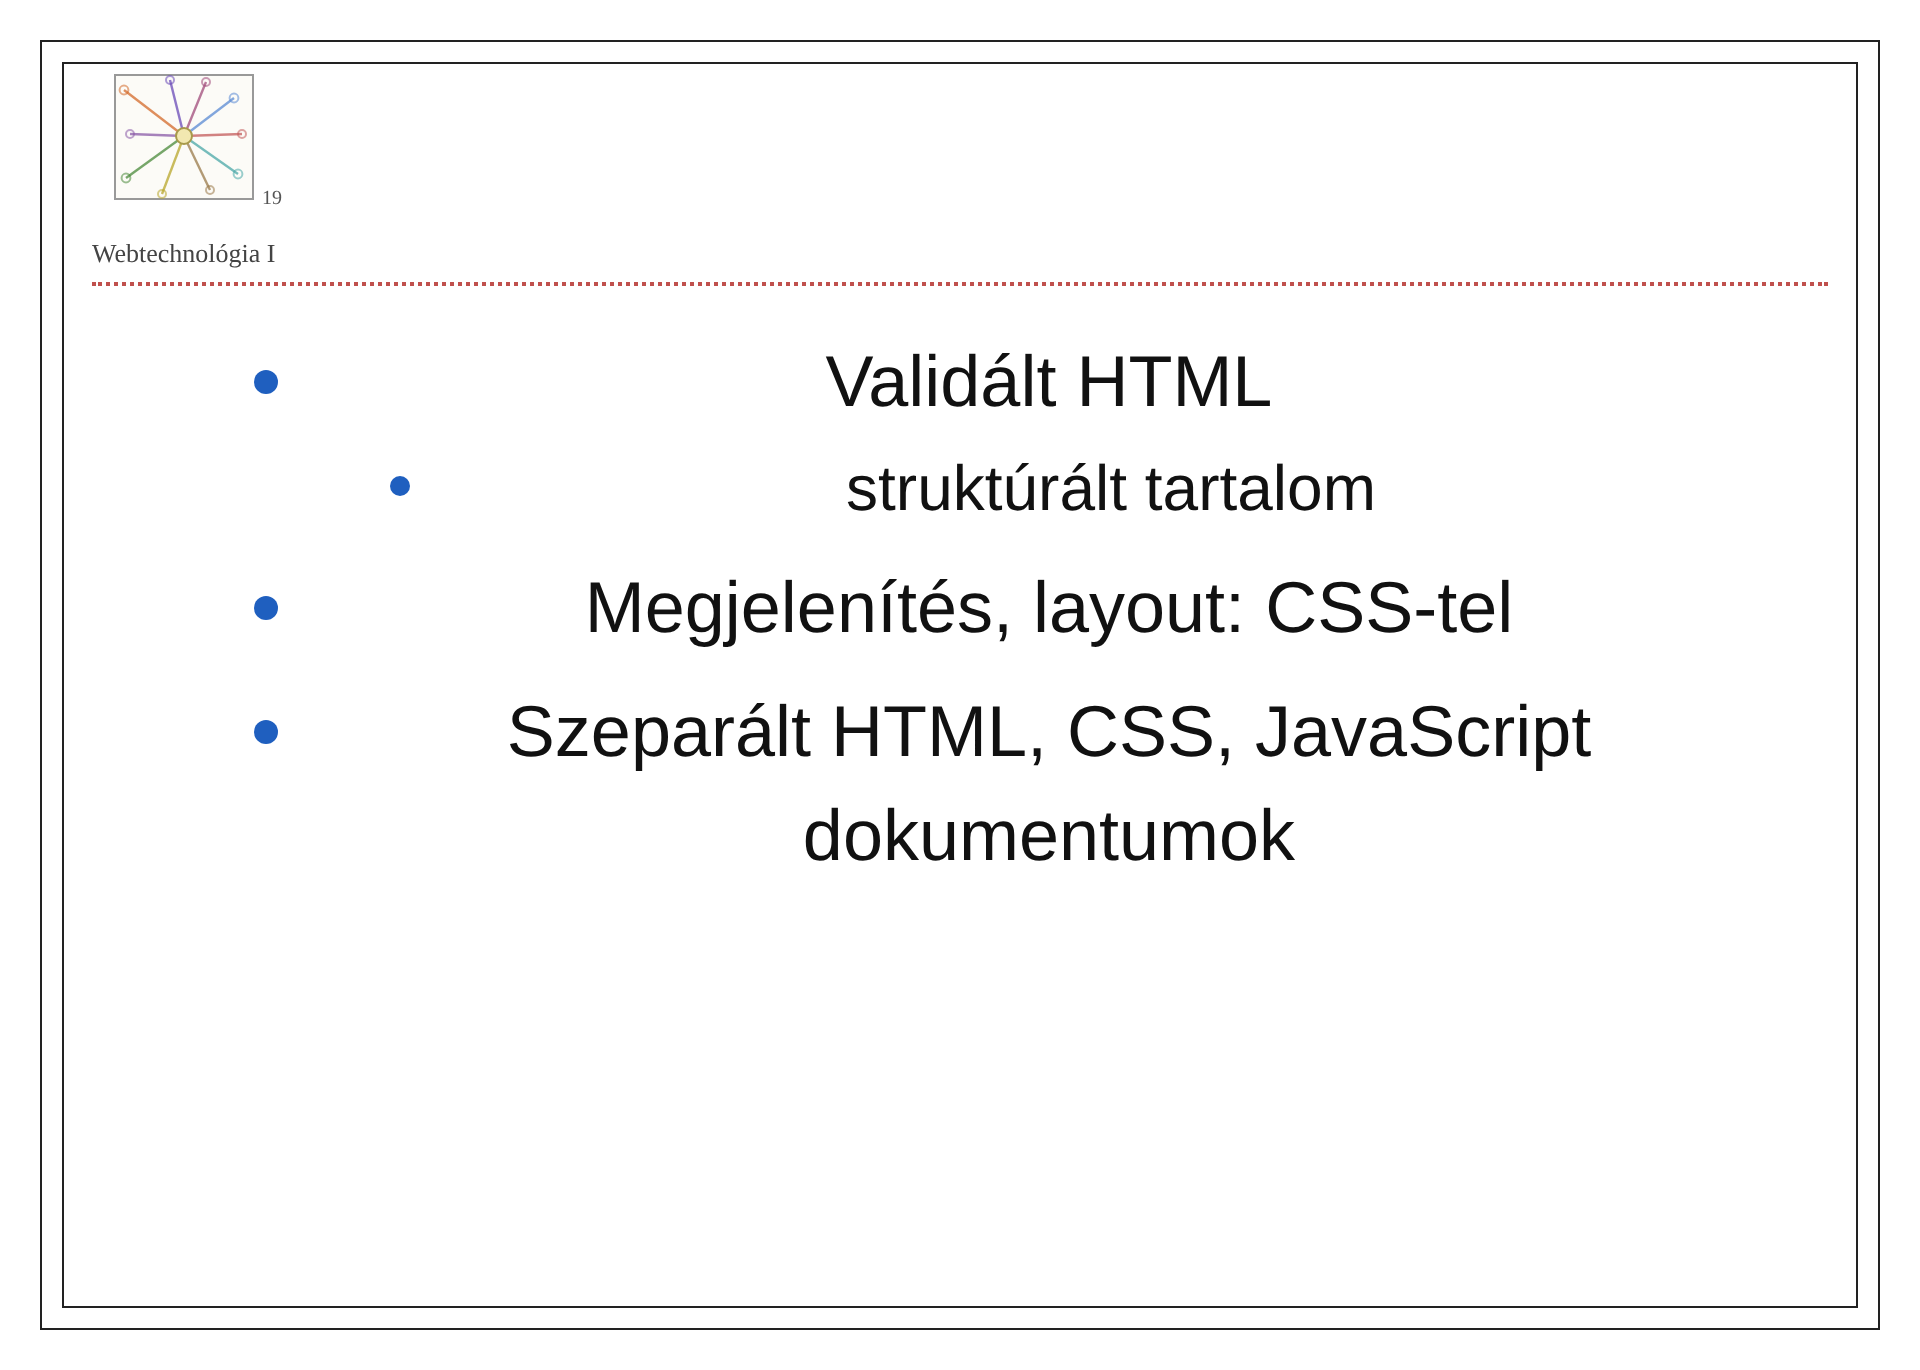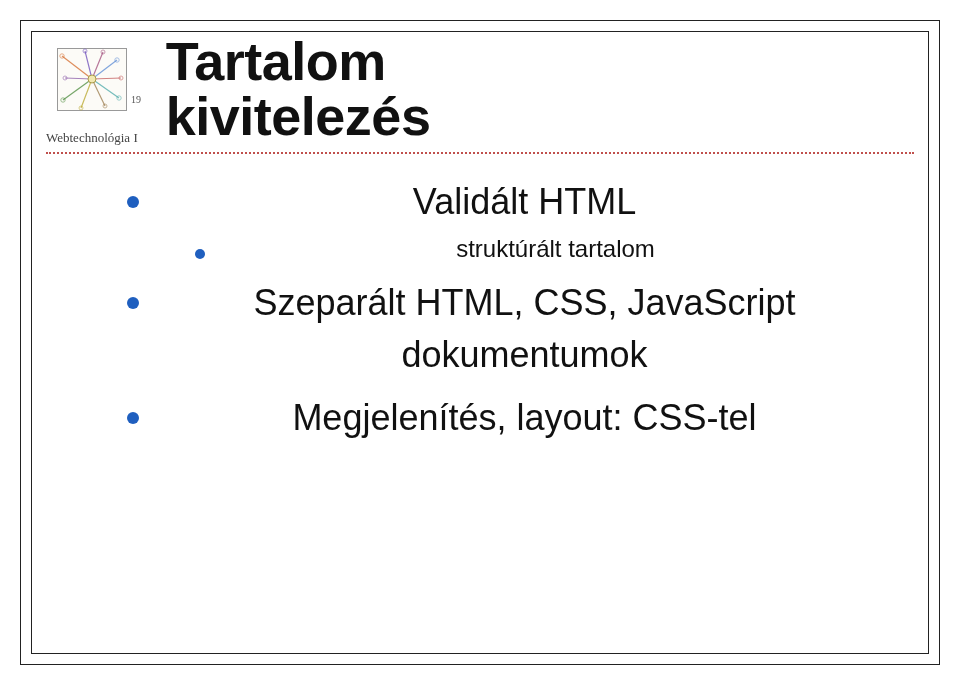--- a/index.html
+++ b/index.html
@@ -105,21 +105,21 @@
     background: #1f5fbf;
     border-radius: 50%;
   }
   ul.sub {
     list-style: none;
     margin: 4px 0 6px 0;
     padding: 0 0 0 34px;
   }
   ul.sub > li {
     position: relative;
-    font-size: 24px;
+    font-size: 32px;
     line-height: 1.45;
     padding-left: 28px;
     margin-bottom: 6px;
   }
   ul.sub > li::before {
     content: "";
     position: absolute;
     left: 0;
     top: 17px;
     width: 10px;
@@ -160,43 +160,39 @@
             <circle cx="64" cy="30" r="2.0" stroke="#c35a5a"></circle>
             <circle cx="62" cy="50" r="2.2" stroke="#4aa8a8"></circle>
             <circle cx="48" cy="58" r="2.0" stroke="#9a7a4a"></circle>
             <circle cx="28" cy="3" r="2.0" stroke="#6a4ab8"></circle>
           </g>
           <circle cx="35" cy="31" r="4" fill="#f2e8b0" stroke="#a89a4a" stroke-width="1"></circle>
         </svg>
         <div class="course-label">Webtechnológia I</div>
       </div>
 
-      <div class="title-col">
-        <div class="title-line">Tartalom</div>
-        <div class="title-line">kivitelezés</div>
-      </div>
     </div>
 
     <div class="slide-number">19</div>
 
     <hr class="dotted-separator">
 
     <div class="content">
       <ul class="bullets">
         <li>
           <span>Validált HTML</span>
           <ul class="sub">
             <li>
               <span>struktúrált tartalom</span>
             </li>
           </ul>
         </li>
         <li>
-          <span>Szeparált HTML, CSS, JavaScript dokumentumok</span>
+          <span>Megjelenítés, layout: CSS-tel</span>
         </li>
         <li>
-          <span>Megjelenítés, layout: CSS-tel</span>
+          <span>Szeparált HTML, CSS, JavaScript dokumentumok</span>
         </li>
       </ul>
     </div>
 
   </div>
 </div>
 
 </body></html>

